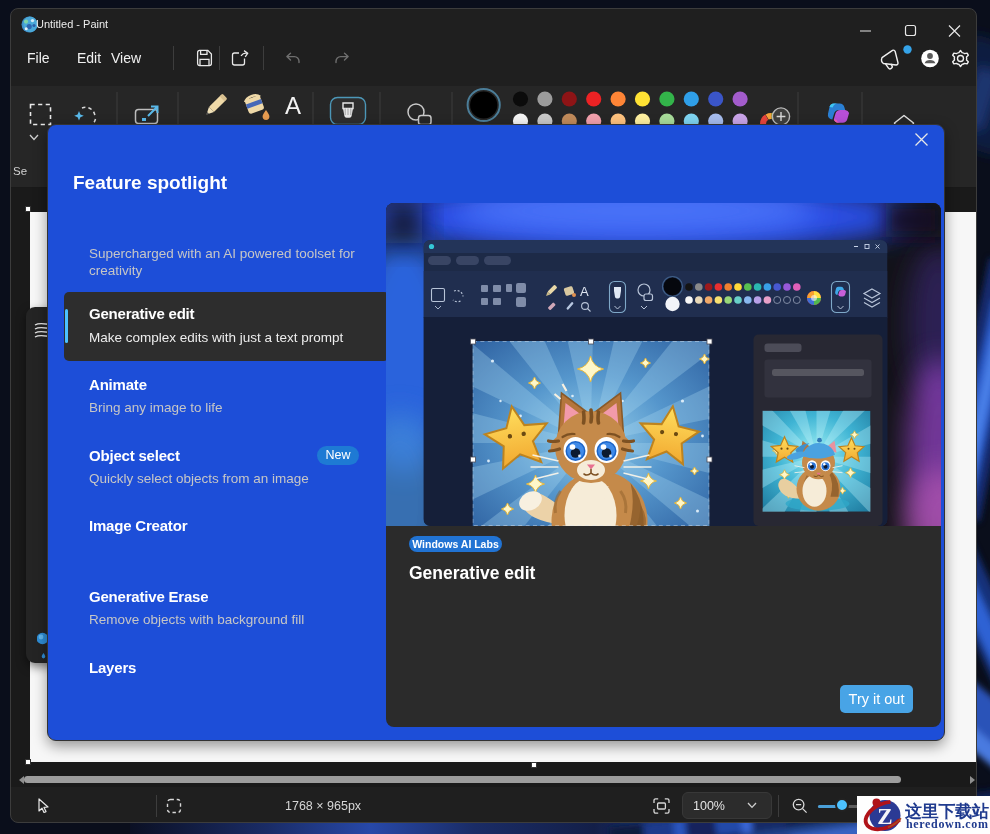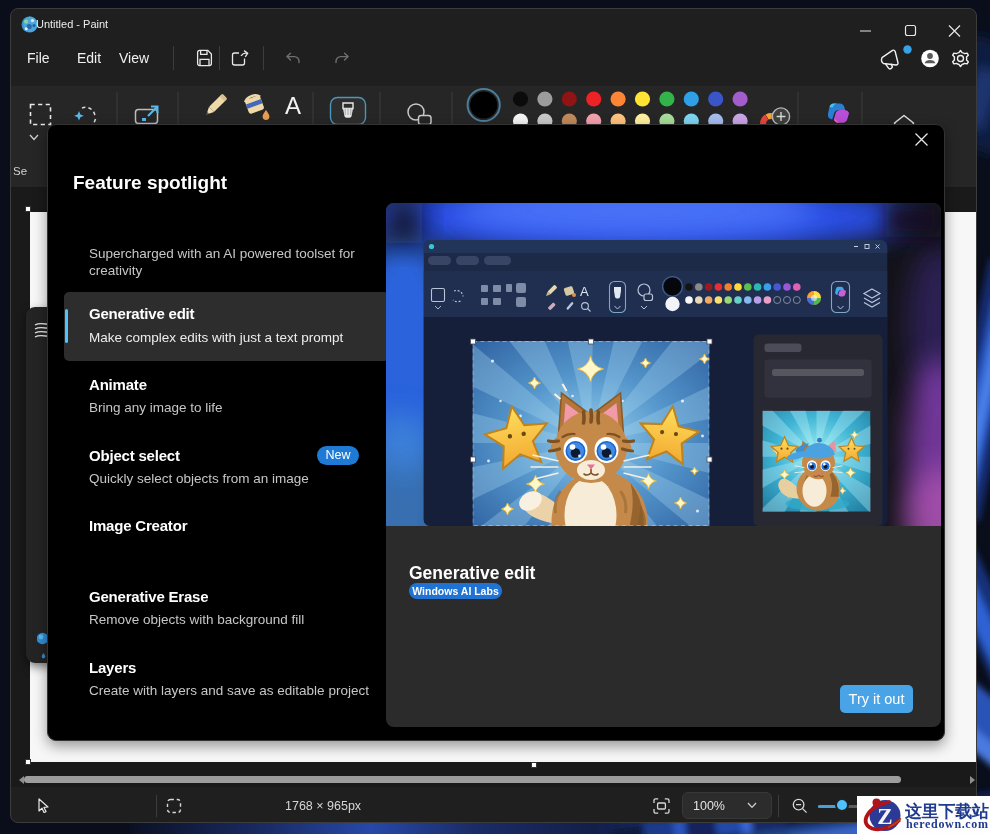--- a/index.html
+++ b/index.html
@@ -13,21 +13,21 @@
   
   #win { left:10px; top:8px; width:967px; height:815px; background:#1f1f1f;
     border-radius:8px; overflow:hidden; border:1px solid #3c3c3c; }
   .titlebar-text { position:absolute; left:25px; top:9px; color:#ececec; font-size:11px; }
   .menu-item { position:absolute; top:41px; color:#f0f0f0; font-size:14px; }
   .vsep { position:absolute; width:1px; background:#3d3d3d; }
   #toolbar { position:absolute; left:0; top:77px; width:965px; height:102px; background:#262626; border-bottom:1px solid #191919; }
   #canvasarea { position:absolute; left:0; top:179px; width:965px; height:599px; background:#1a1a1a; }
   #canvas { position:absolute; left:19px; top:203px; width:946px; height:550px; background:#f7f7f7; }
   
-  #dialog { left:47px; top:124px; width:898px; height:617px; background:#000000;
+  #dialog { left:47px; top:124px; width:898px; height:617px; background:#1d4ed8;
     border-radius:9px; border:1px solid #333; box-shadow:0 5px 14px rgba(0,0,0,.4); }
   #dlg-title { position:absolute; left:25px; top:47px; color:#fff; font-size:19px; font-weight:700; letter-spacing:0; }
   .li-title { position:absolute; color:#fff; font-size:15px; font-weight:700; letter-spacing:-0.2px; }
   .li-body { position:absolute; color:#c6c6c6; font-size:13.5px; line-height:17px; }
   
   #card { position:absolute; left:338px; top:78px; width:555px; height:524px;
     background:#2b2b2b; border-radius:8px; overflow:hidden; }
   #cardimg { position:absolute; left:0; top:0; width:555px; height:323px; overflow:hidden; }
   
   #wm { left:857px; top:796px; width:133px; height:38px; background:#fff; z-index:50; }
@@ -96,21 +96,21 @@
     <div class="titlebar-text">Untitled  -  Paint</div>
 
     <svg class="abs" style="left:844px; top:12px;" width="122" height="20" viewBox="0 0 122 20">
       <line x1="5" y1="10" x2="16" y2="10" stroke="#e6e6e6" stroke-width="1.2"></line>
       <rect x="50.5" y="4.5" width="10" height="10" rx="2" fill="none" stroke="#e6e6e6" stroke-width="1.2"></rect>
       <path d="M94 4.5 L105 15.5 M105 4.5 L94 15.5" stroke="#e6e6e6" stroke-width="1.2"></path>
     </svg>
 
     <div class="menu-item" style="left:16px;">File</div>
     <div class="menu-item" style="left:66px;">Edit</div>
-    <div class="menu-item" style="left:108px;">View</div>
+    <div class="menu-item" style="left:100px;">View</div>
     <div class="vsep" style="left:162px; top:37px; height:24px;"></div>
     <div class="vsep" style="left:208px; top:37px; height:24px;"></div>
     <div class="vsep" style="left:252px; top:37px; height:24px;"></div>
     <svg class="abs" style="left:185px; top:40px;" width="160" height="18" viewBox="0 0 160 18">
 
       <path d="M1.6 3.4 a2 2 0 0 1 2-2 h8.2 l3.6 3.6 v9.6 a2 2 0 0 1-2 2 h-9.8 a2 2 0 0 1-2-2 z" fill="none" stroke="#e8e8e8" stroke-width="1.3"></path>
       <path d="M4.6 1.6 v3.8 h6.4 v-3.8 M4 16.4 v-6 h9 v6" fill="none" stroke="#e8e8e8" stroke-width="1.3"></path>
 
       <path d="M48.5 9.5 v4.5 a2 2 0 0 1 -2 2 h-8 a2 2 0 0 1 -2-2 v-8 a2 2 0 0 1 2-2 h4.5" fill="none" stroke="#e8e8e8" stroke-width="1.3"></path>
       <path d="M45 6.8 c0 0 2.5-3.4 6.3-2.6 M48 1.6 l3.8 2.6 -2.6 3.6" fill="none" stroke="#e8e8e8" stroke-width="1.3" stroke-linejoin="round"></path>
@@ -310,21 +310,20 @@
     </div>
     <div class="li-title" style="left:41px; top:251px;">Animate</div>
     <div class="li-body" style="left:41px; top:274px;">Bring any image to life</div>
     <div class="li-title" style="left:41px; top:322px;">Object select</div>
     <div class="li-body" style="left:41px; top:345px;">Quickly select objects from an image</div>
     <div style="position:absolute; left:269px; top:321px; width:42px; height:19px; background:#1e7ad4; border-radius:10px; color:#fff; font-size:12.5px; text-align:center; line-height:19px;">New</div>
     <div class="li-title" style="left:41px; top:392px;">Image Creator</div>
     <div class="li-title" style="left:41px; top:463px;">Generative Erase</div>
     <div class="li-body" style="left:41px; top:486px;">Remove objects with background fill</div>
     <div class="li-title" style="left:41px; top:534px;">Layers</div>
-    <div class="li-body" style="left:41px; top:557px;">Create with layers and save as editable project</div>
     <div id="card">
       <div id="cardimg"><svg width="555" height="323" viewBox="0 0 555 323">
  <defs>
   <filter id="b18" x="-60%" y="-60%" width="220%" height="220%">
                 <feGaussianBlur stdDeviation="14"></feGaussianBlur>
               </filter>
   <filter id="b10" x="-60%" y="-60%" width="220%" height="220%">
                 <feGaussianBlur stdDeviation="9"></feGaussianBlur>
               </filter>
   <radialGradient id="catbg" cx="50%" cy="52%" r="75%">
@@ -650,21 +649,21 @@
                   <path d="M70 61 l10 1" fill="none"></path>
    </g>
 
    <path d="M40 45.5 A 16.5 15 0 0 1 72.5 44 Q 56 51 40 45.5 Z" fill="#4aa2e0"></path>
    <path d="M40 45.5 A 16.5 15 0 0 1 47 32.5 q-10 1 -14 7 q2 5 7 6z" fill="#3f90cc"></path>
    <ellipse cx="34" cy="45" rx="10" ry="3.4" fill="#4aa2e0" transform="rotate(-14 34 45)"></ellipse>
    <circle cx="57" cy="29.5" r="2.4" fill="#2f7ab8"></circle>
   </g>
  </g>
 </svg></div>
-      <div style="position:absolute; left:23px; top:333px; width:93px; height:16px; background:#2173d3; border-radius:8px; color:#fff; font-size:10.5px; font-weight:700; text-align:center; line-height:16.5px;margin-top:47px;">Windows AI Labs</div>
+      <div style="position:absolute; left:23px; top:333px; width:93px; height:16px; background:#2173d3; border-radius:8px; color:#fff; font-size:10.5px; font-weight:700; text-align:center; line-height:16.5px;">Windows AI Labs</div>
       <div style="position:absolute; left:23px; top:360px; color:#fff; font-size:17.5px; font-weight:700;">Generative edit</div>
       <div style="position:absolute; left:454px; top:482px; width:73px; height:28px; background:#48a4e6; border-radius:5px; color:#fff; font-size:14.5px; text-align:center; line-height:28px;">Try it out</div>
     </div>
   </div>
   <div id="wm" class="abs"><svg width="133" height="38" viewBox="0 0 133 38">
     <rect width="133" height="38" fill="#fefefe"></rect>
     <g transform="translate(28,19.5)">
       <circle r="15.5" fill="#2b3a94"></circle>
       <text x="0" y="8.5" text-anchor="middle" font-size="23" font-weight="bold" font-family="Liberation Serif" fill="#f4f4f8">Z</text>
       <g transform="rotate(-24)">

